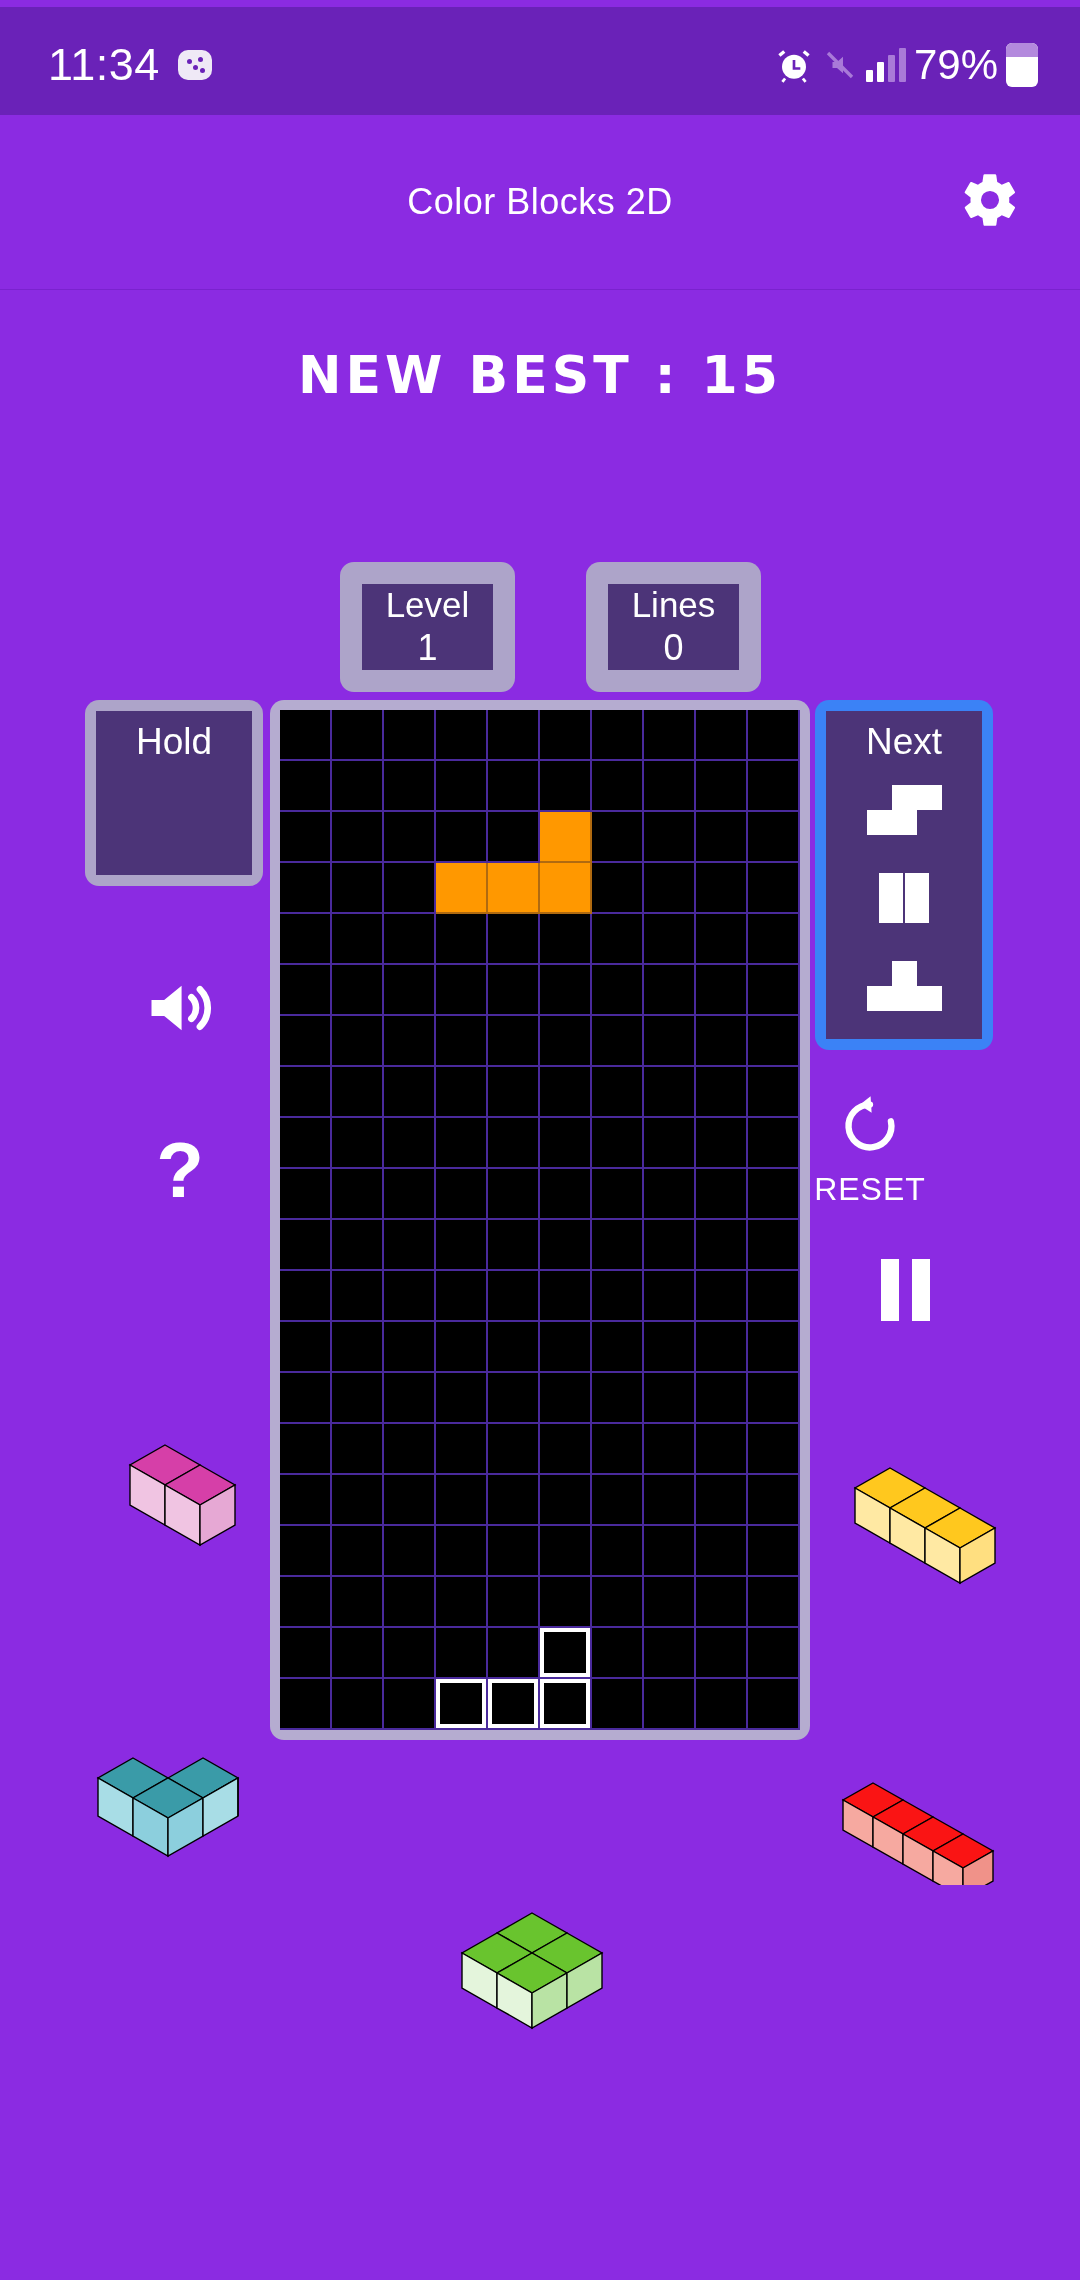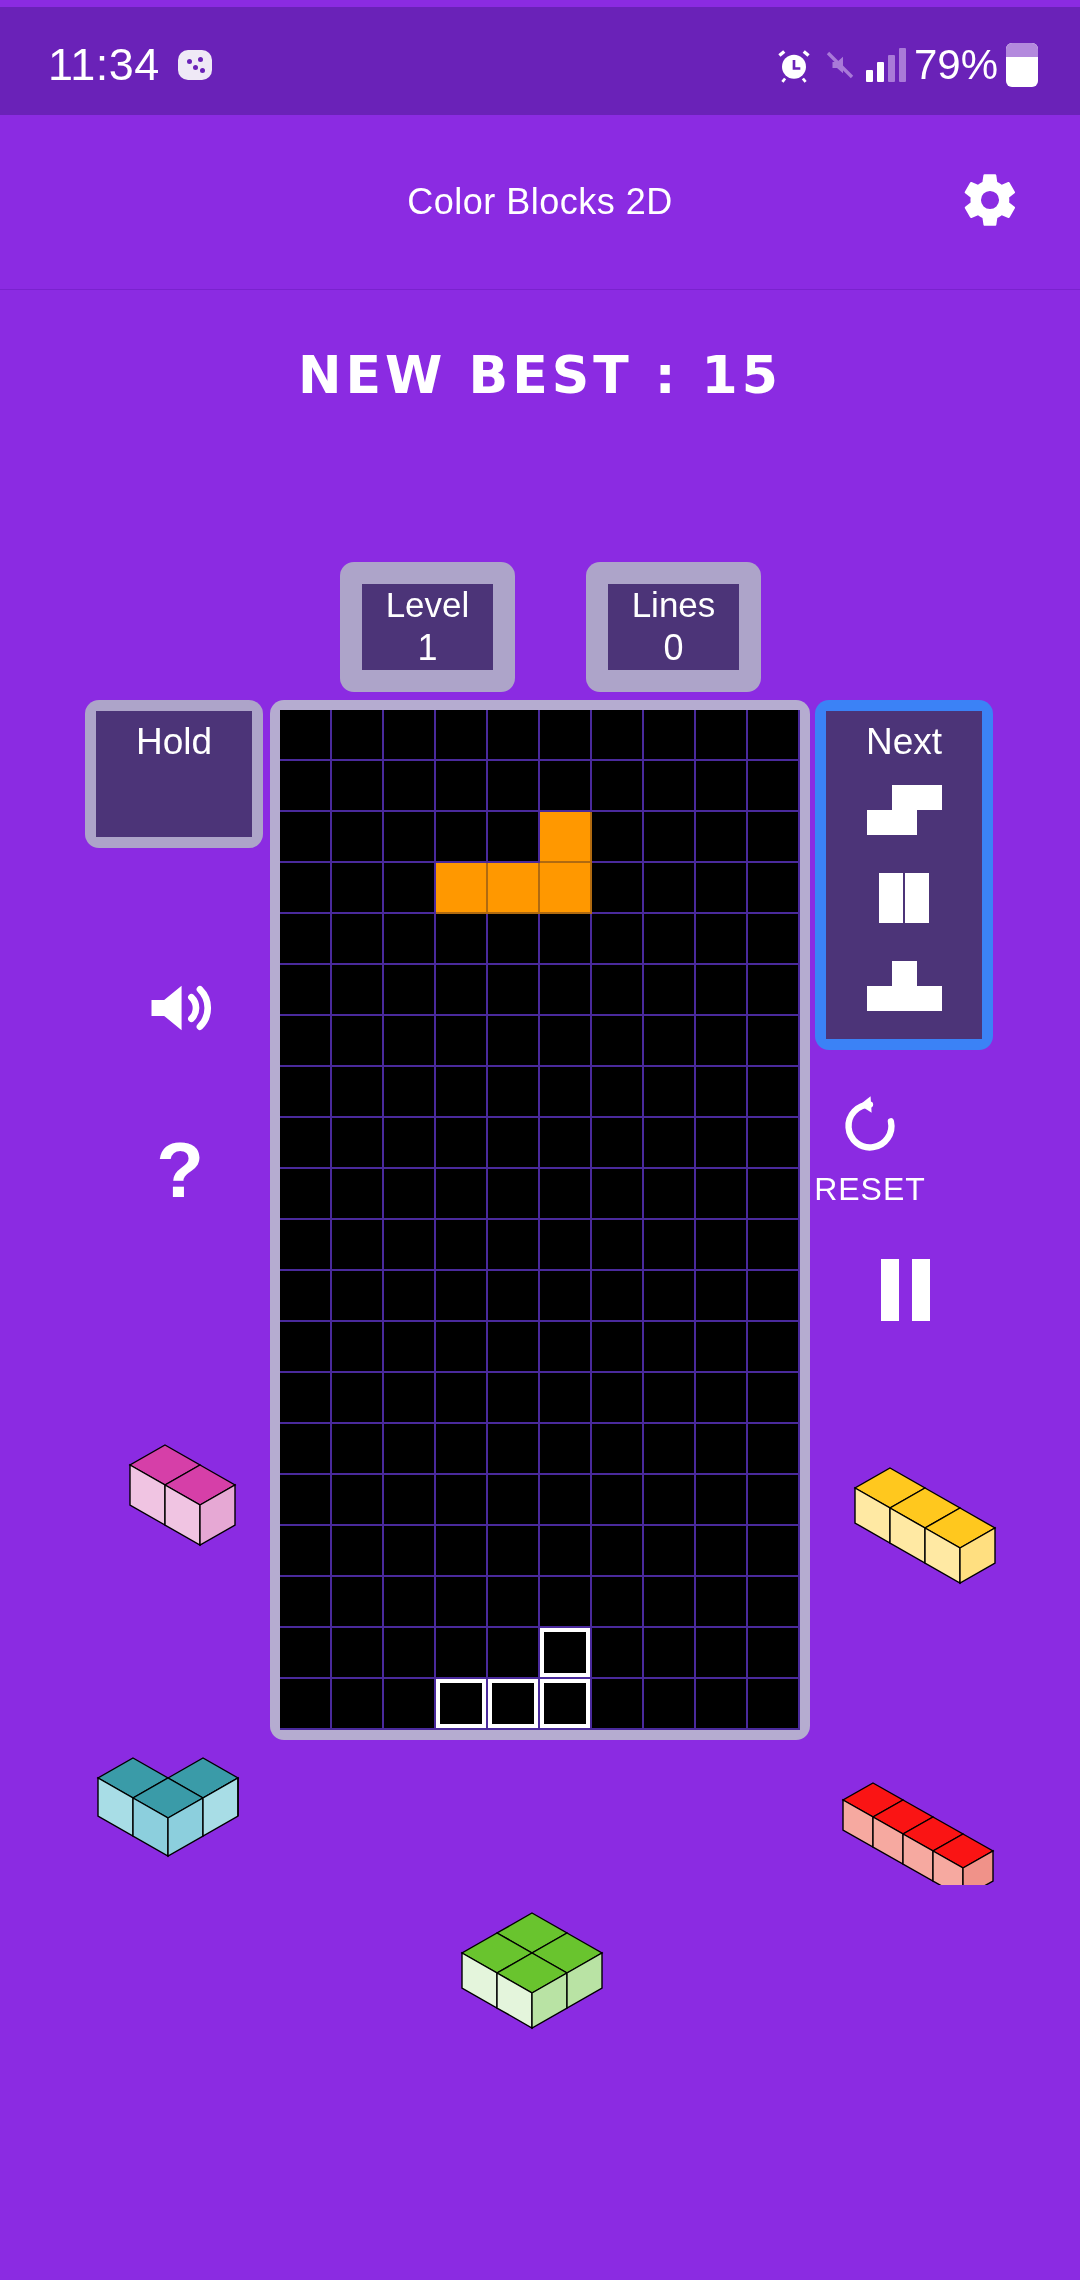--- a/index.html
+++ b/index.html
@@ -86,21 +86,21 @@
     gap:2px;
   }
   .stat-label { color:#ffffff; font-size:35px; }
   .stat-value { color:#ffffff; font-size:36px; }
   #stat-level { left:340px; top:562px; }
   #stat-lines { left:586px; top:562px; }
 
   
   #hold-panel {
     position:absolute; left:85px; top:700px;
-    width:178px; height:148px;
+    width:178px; height:186px;
     background:#ada4c9; border-radius:14px; padding:11px;
   }
   #hold-inner {
     width:100%; height:100%; background:#4c3478;
     padding-top:10px; text-align:center;
   }
   .panel-label { color:#ffffff; font-size:37px; }
 
   
   #next-panel {

